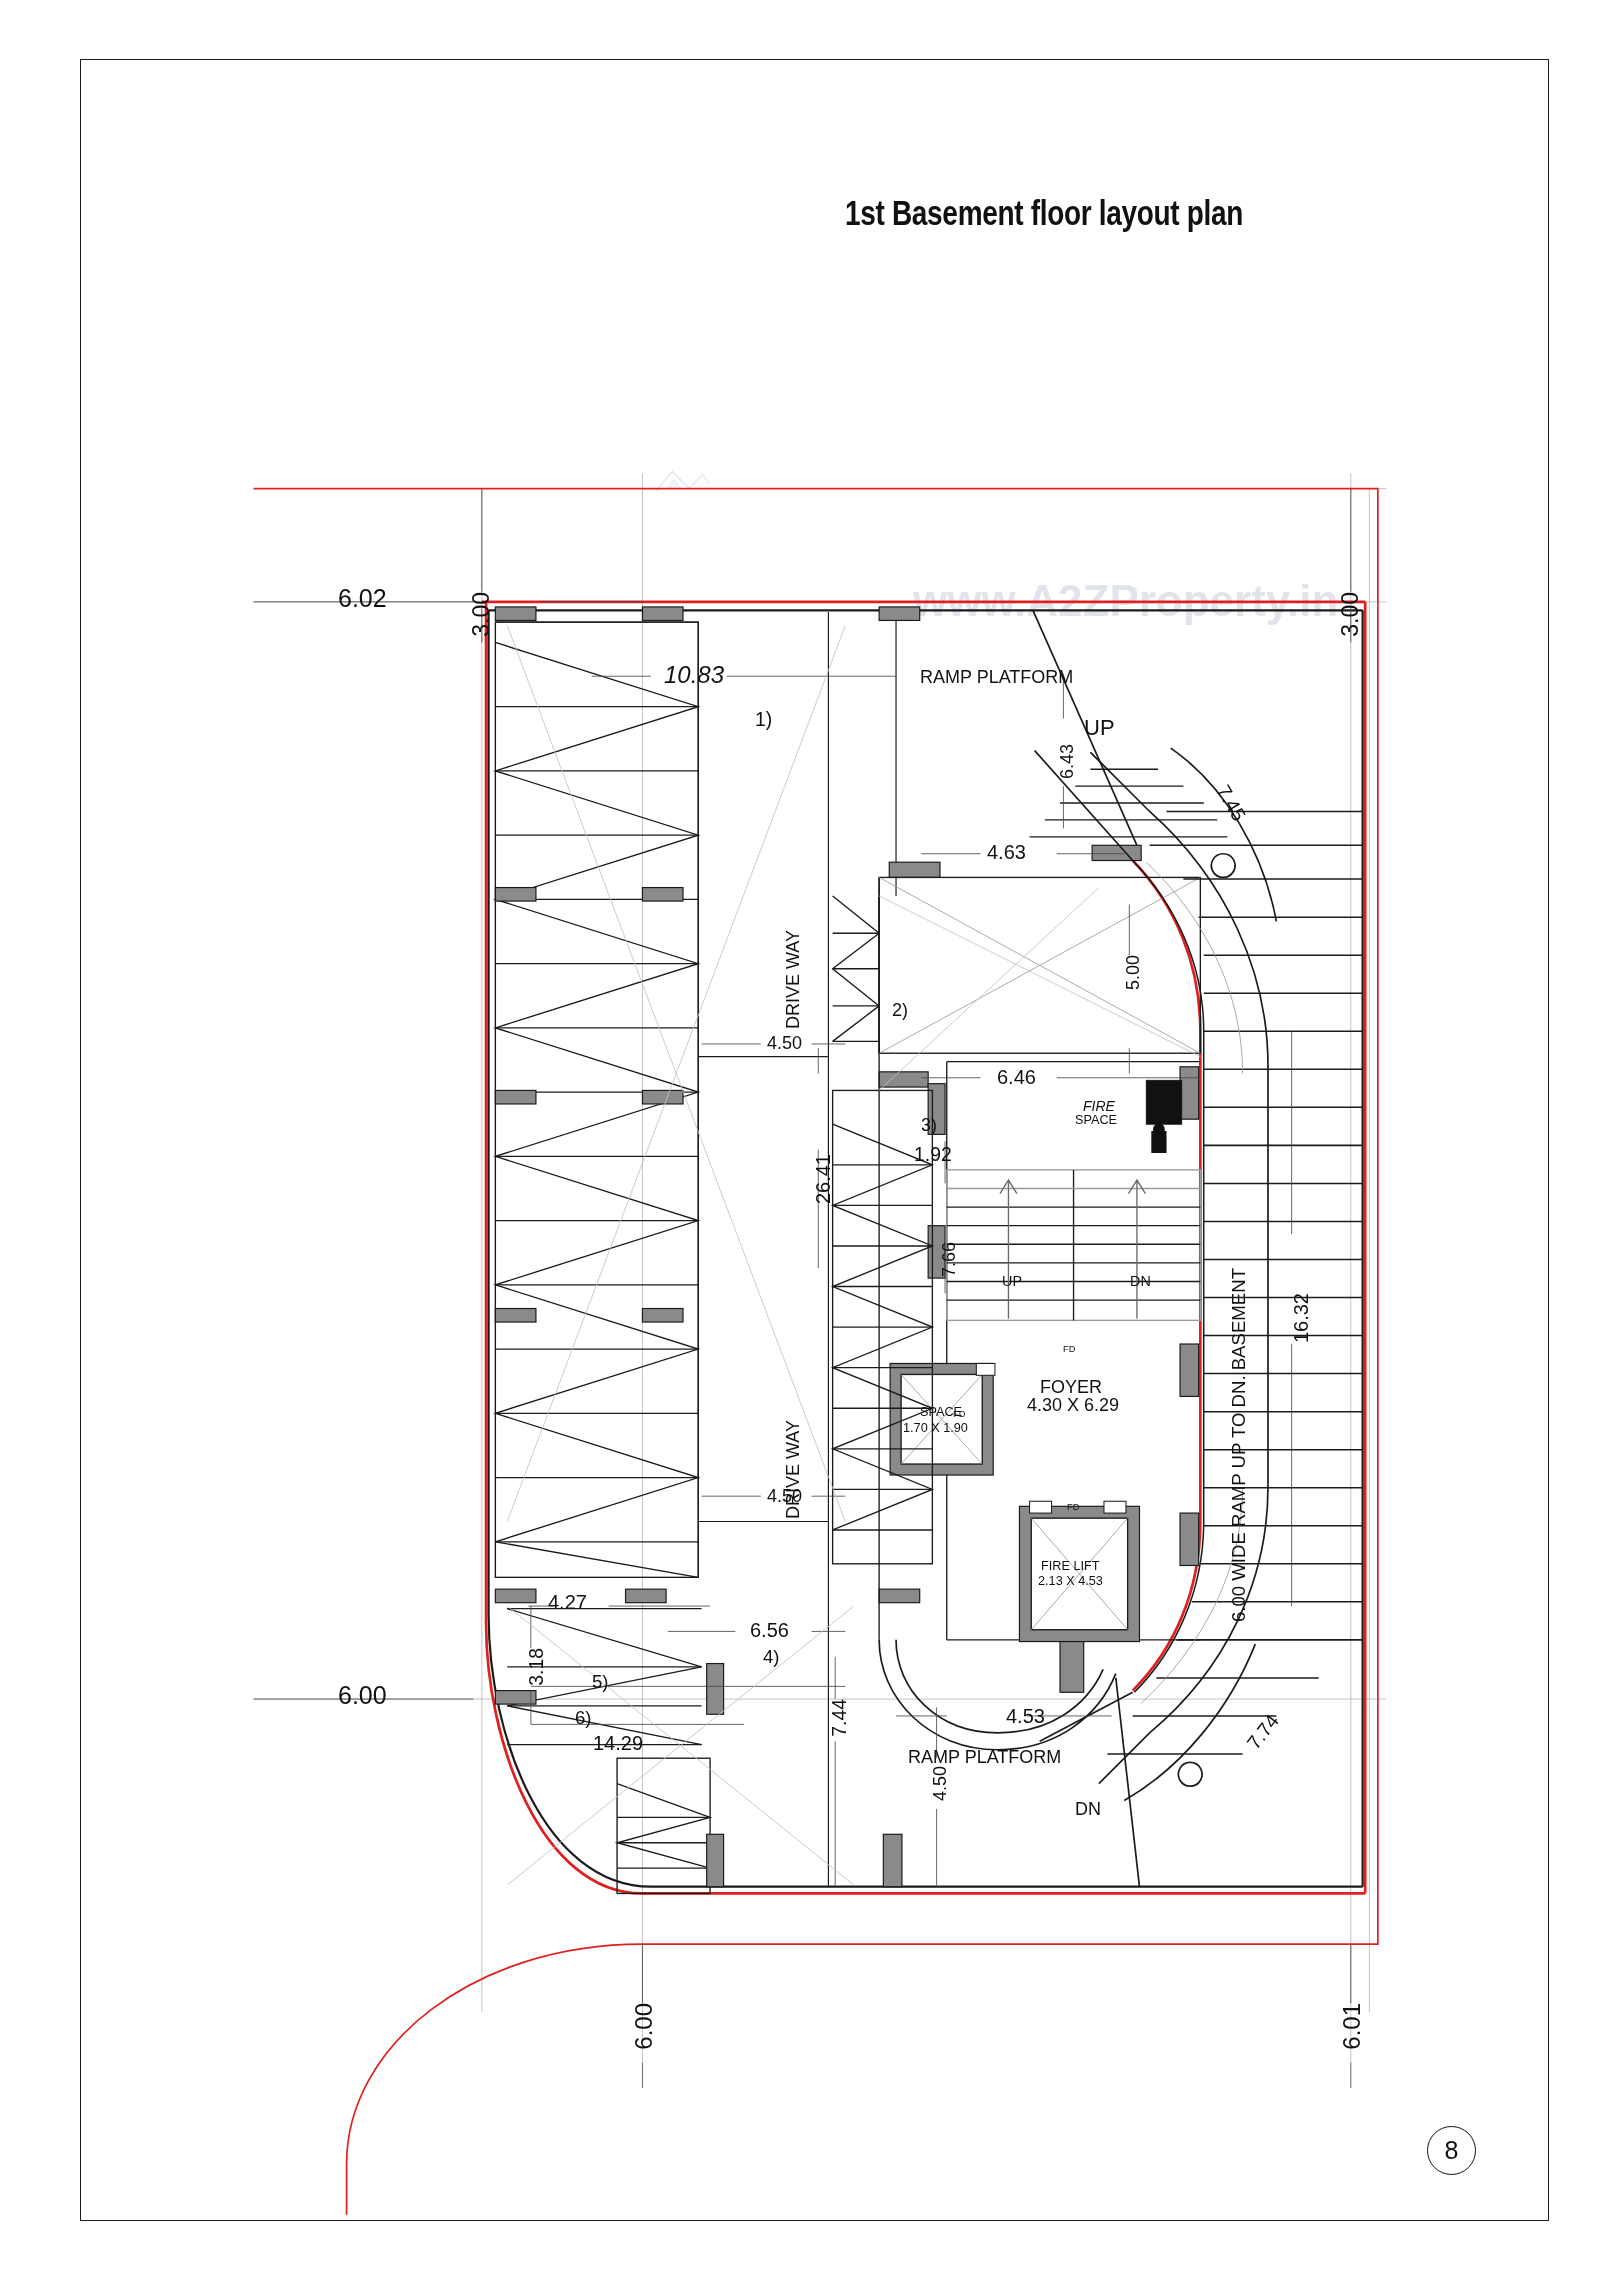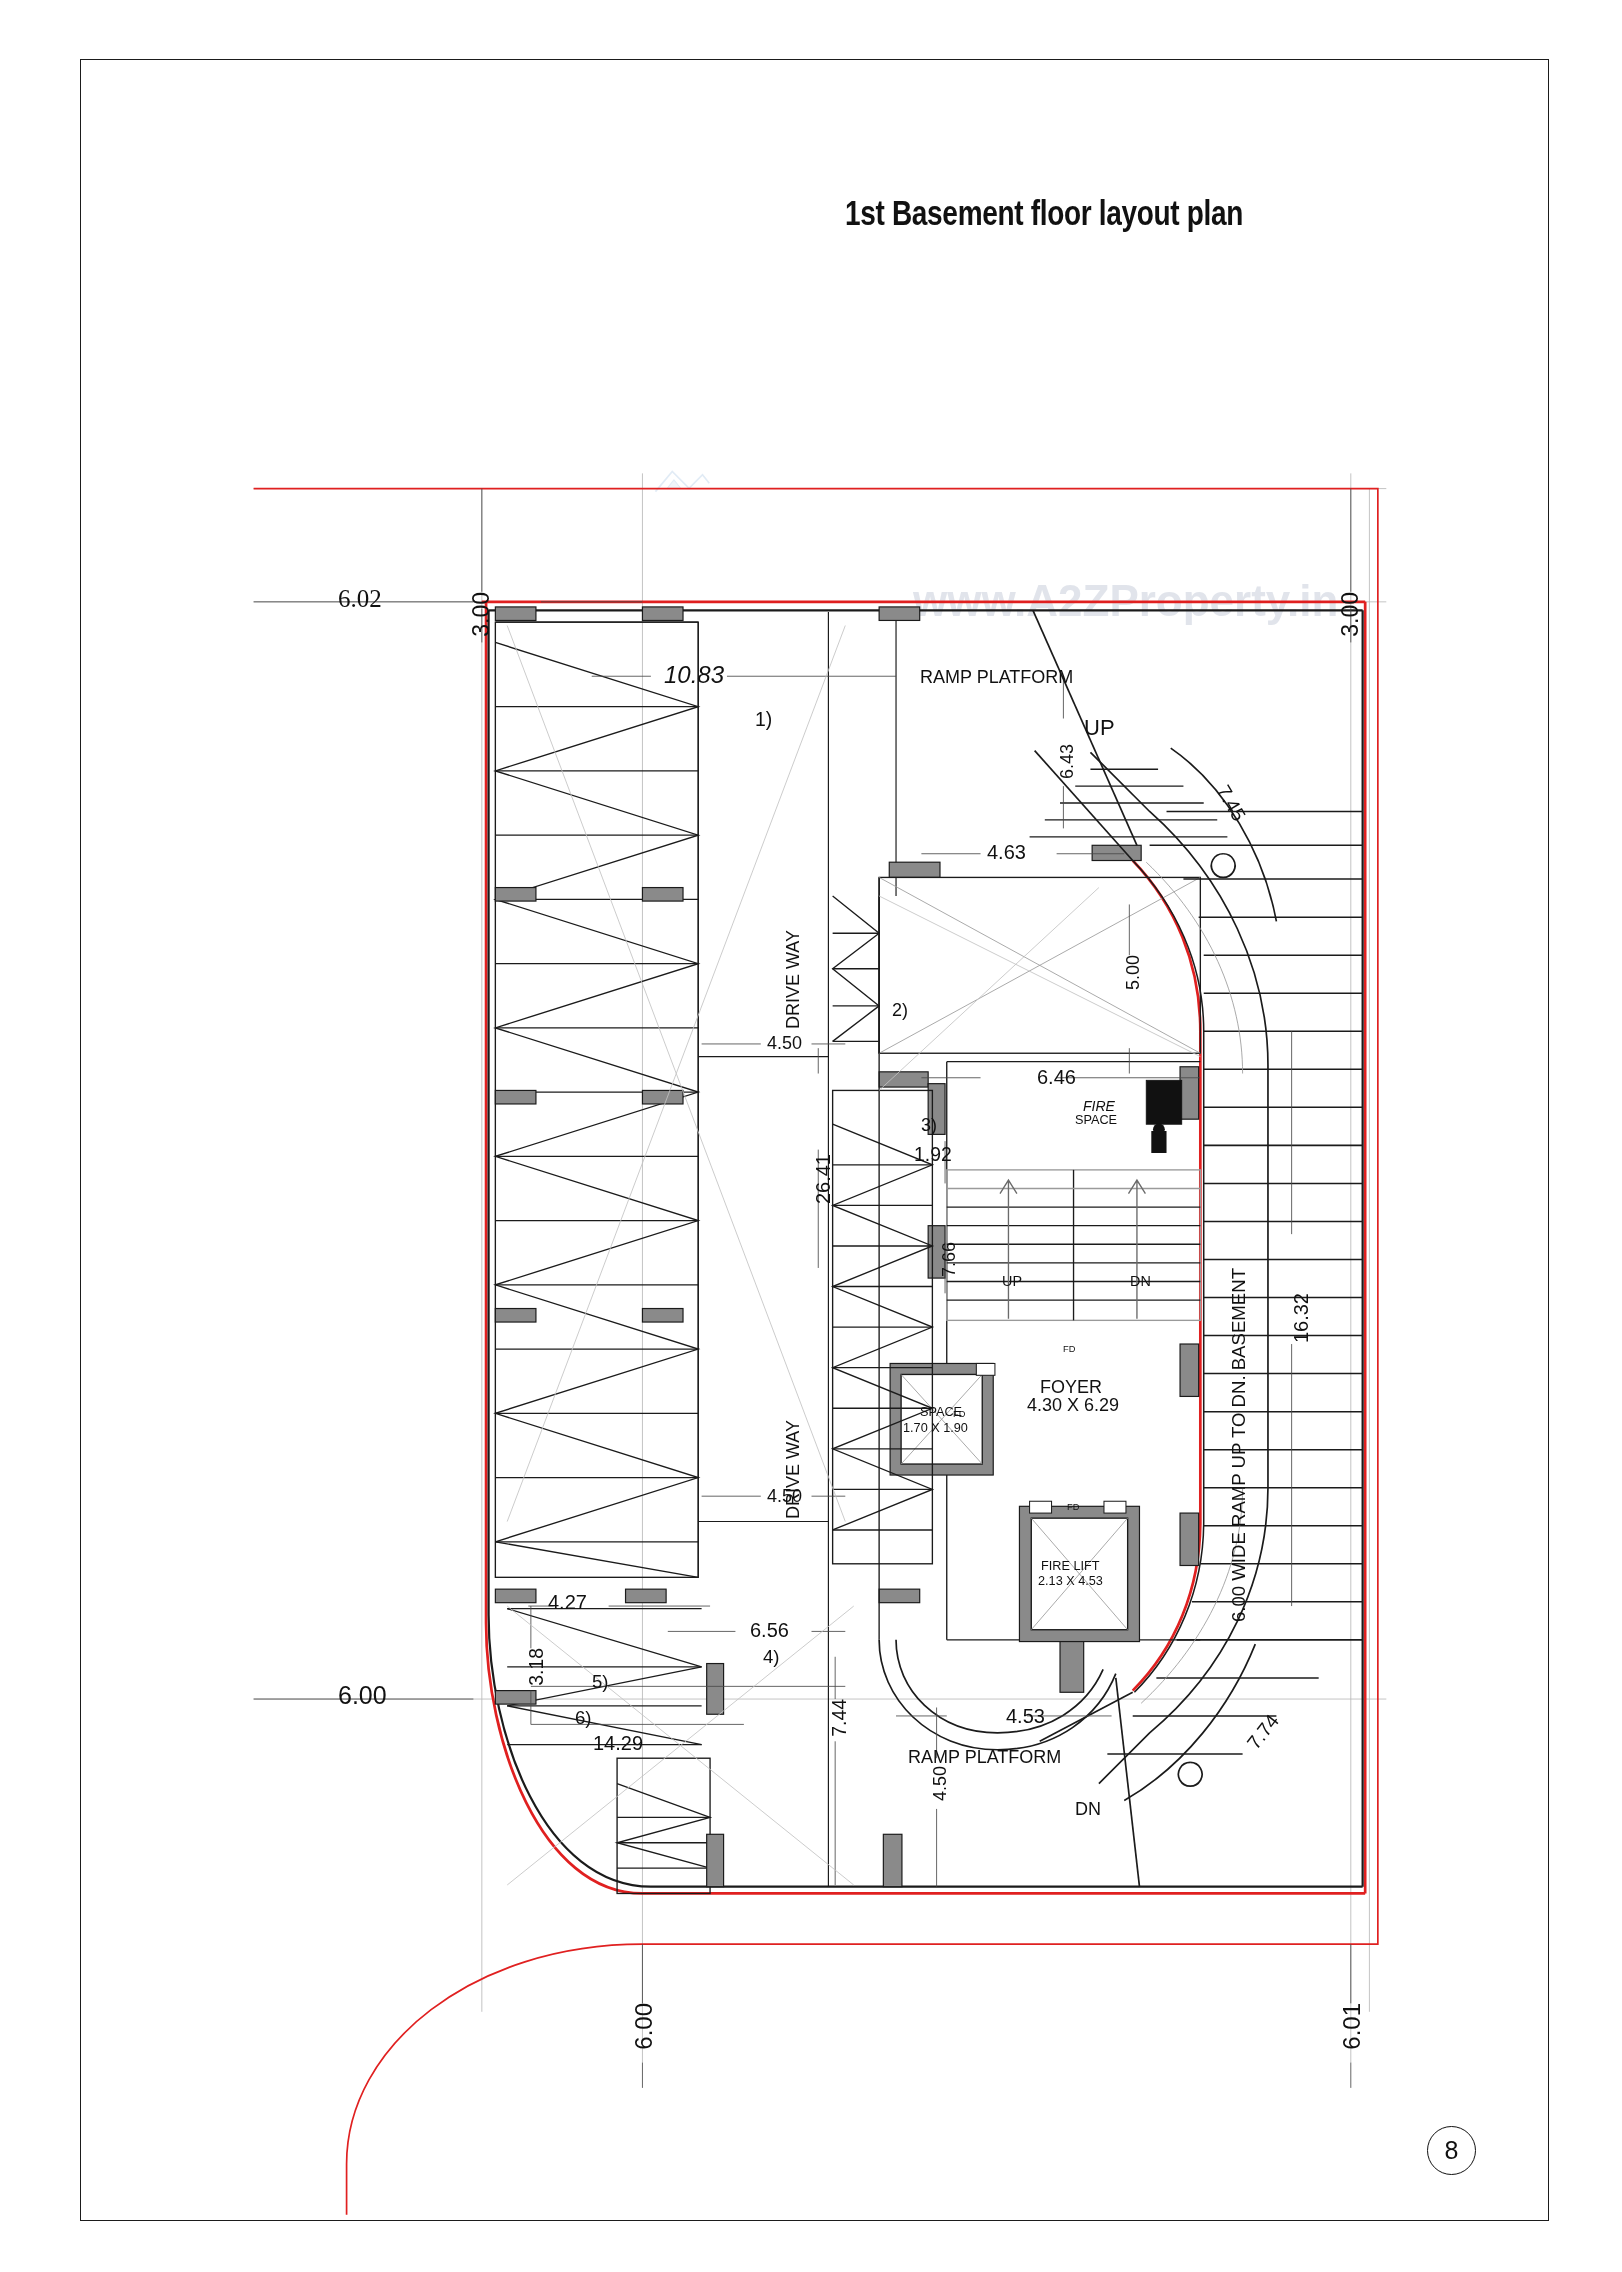--- a/index.html
+++ b/index.html
@@ -387,21 +387,21 @@
       <line x1="1040" y1="1060" x2="1420" y2="1250"></line>
       <line x1="1040" y1="1290" x2="1300" y2="1050"></line>
     </g>
 
   </svg>
 
   <div class="txt vt" style="left:470px;top:592px;font-size:23px;transform:rotate(-90deg) translate(-100%,0);transform-origin:left top;">3.00</div>
 
   <div class="txt vt" style="left:1339px;top:592px;font-size:23px;transform:rotate(-90deg) translate(-100%,0);transform-origin:left top;">3.00</div>
 
-  <div class="txt" style="left:338px;top:586px;font-size:25px;font-family:Liberation Serif, serif;">6.02</div>
+  <div class="txt" style="left:338px;top:586px;font-size:25px;">6.02</div>
   <div class="txt" style="left:338px;top:1683px;font-size:25px;">6.00</div>
 
   <div class="txt" style="left:664px;top:663px;font-size:24px;font-style:italic;">10.83</div>
   <div class="txt" style="left:755px;top:710px;font-size:19.4px;">1)</div>
 
   <div class="txt" style="left:920px;top:668px;font-size:18px;">RAMP PLATFORM</div>
 
   <div class="txt vt" style="left:1058px;top:744px;font-size:18px;transform:rotate(-90deg) translate(-100%,0);transform-origin:left top;">6.43</div>
 
   <div class="txt" style="left:1084px;top:717px;font-size:22px;">UP</div>
@@ -416,21 +416,21 @@
   <div class="txt vt" style="left:784px;top:1420px;font-size:18px;transform:rotate(-90deg) translate(-100%,0);transform-origin:left top;">DRIVE WAY</div>
 
   <div class="txt" style="left:767px;top:1034px;font-size:18px;">4.50</div>
   <div class="txt" style="left:767px;top:1487px;font-size:18px;">4.50</div>
 
   <div class="txt vt" style="left:813px;top:1154px;font-size:20px;transform:rotate(-90deg) translate(-100%,0);transform-origin:left top;">26.41</div>
 
   <div class="txt" style="left:892px;top:1001px;font-size:18px;">2)</div>
   <div class="txt" style="left:921px;top:1116px;font-size:18px;">3)</div>
 
-  <div class="txt" style="left:997px;top:1067px;font-size:20px;margin-left:40px;">6.46</div>
+  <div class="txt" style="left:997px;top:1067px;font-size:20px;">6.46</div>
 
   <div class="txt" style="left:914px;top:1145px;font-size:19.4px;">1.92</div>
 
   <div class="txt vt" style="left:940px;top:1242px;font-size:18px;transform:rotate(-90deg) translate(-100%,0);transform-origin:left top;">7.66</div>
 
   <div class="txt" style="left:1083px;top:1099px;font-size:14px;font-style:italic;">FIRE</div>
   <div class="txt" style="left:1075px;top:1114px;font-size:12.7px;">SPACE</div>
 
   <div class="txt" style="left:1002px;top:1274px;font-size:14.4px;">UP</div>
   <div class="txt" style="left:1130px;top:1274px;font-size:14.4px;">DN</div>

